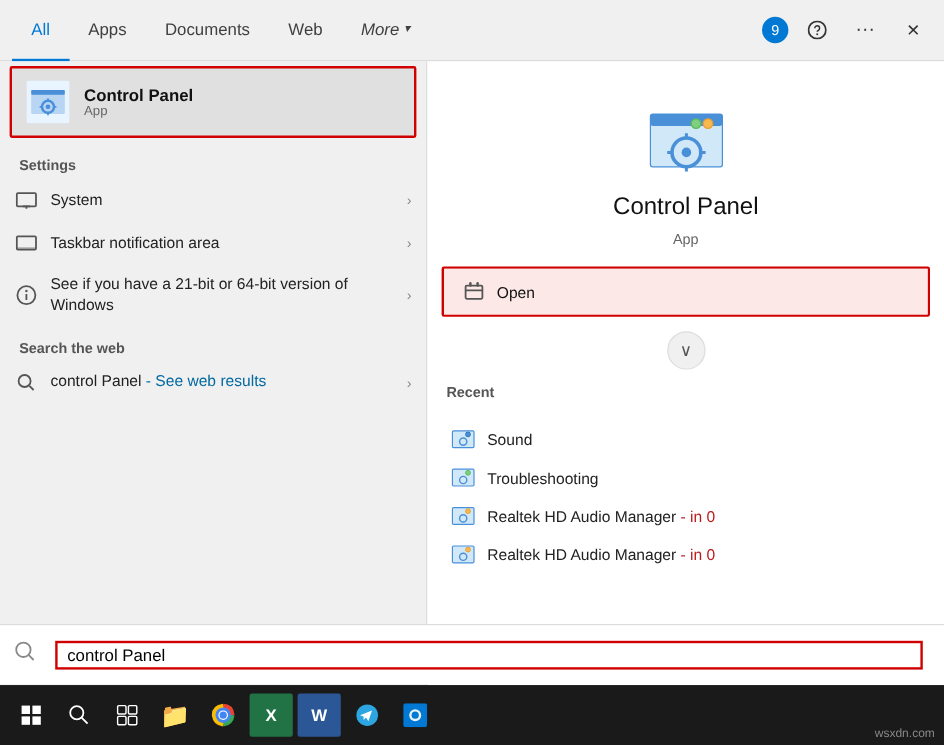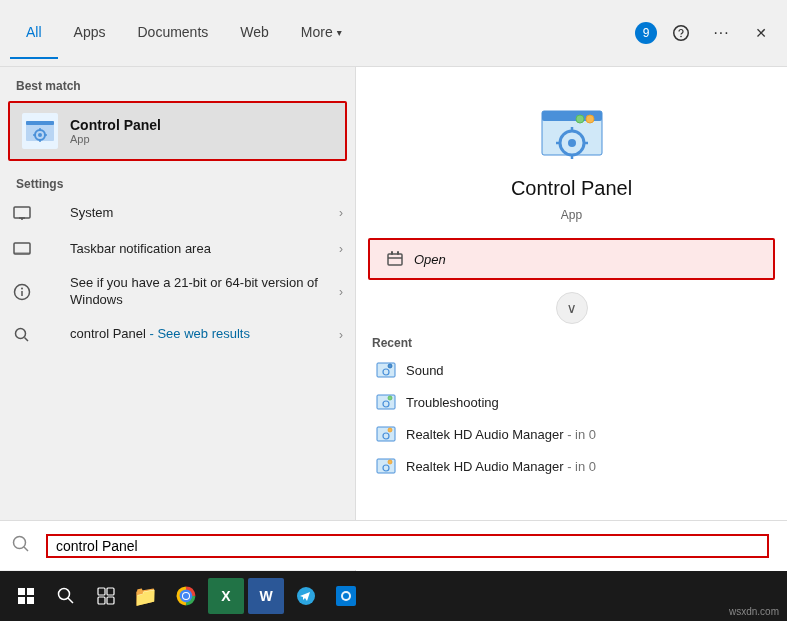--- a/index.html
+++ b/index.html
@@ -24,41 +24,42 @@
       flex-direction: column;
     }
 
     
     .tab-bar {
       display: flex;
       align-items: center;
       background: #f0f0f0;
       border-bottom: 1px solid #ddd;
       padding: 0 10px;
-      height: 67px;
+      height: 51px;
       flex-shrink: 0;
     }
     .tab-item {
       padding: 0 16px;
       height: 51px;
       display: flex;
       align-items: center;
       font-size: 14px;
       color: #404040;
       cursor: pointer;
       border-bottom: 2px solid transparent;
     }
     .tab-item.active {
       border-bottom: 2px solid #0078d4;
       color: #0078d4;
     }
     .tab-more {
       display: flex;
       align-items: center;
       gap: 4px;
+      font-style: italic;
     }
     .tab-bar-right {
       margin-left: auto;
       display: flex;
       align-items: center;
       gap: 8px;
     }
     .badge {
       background: #0078d4;
       color: white;
@@ -146,21 +147,20 @@
       justify-content: center;
       flex-shrink: 0;
       color: #555;
       font-size: 16px;
     }
     .list-item-text {
       font-size: 13px;
       color: #222;
       flex: 1;
       line-height: 1.3;
-      margin-left: 28px;
     }
     .list-item-arrow {
       color: #888;
       font-size: 12px;
     }
 
     
     .right-panel {
       flex: 1;
       background: white;
@@ -188,21 +188,20 @@
       font-size: 12px;
       color: #666;
     }
 
     
     .open-btn-container {
       margin: 0 12px 8px;
       border: 2px solid #d00000;
       background: #000000;
       border-radius: 2px;
-      font-style: italic;
     }
     .open-btn {
       display: flex;
       align-items: center;
       padding: 10px 16px;
       gap: 10px;
       cursor: pointer;
       background: #fde8e8;
     }
     .open-btn-icon {
@@ -235,41 +234,41 @@
     }
 
     
     .recent-section {
       padding: 4px 16px;
     }
     .recent-label {
       font-size: 12px;
       color: #555;
       font-weight: 600;
-      margin-bottom: 4px;
+      margin-bottom: 16px;
     }
 
     .recent-item {
       display: flex;
       align-items: center;
       padding: 6px 4px;
       gap: 10px;
       cursor: pointer;
     }
     .recent-item-icon {
       width: 20px;
       height: 20px;
       flex-shrink: 0;
     }
     .recent-item-text {
       font-size: 13px;
       color: #222;
     }
     .dim-text {
-      color: #737373;
+      color: #b91c1c;
     }
 
     
     .taskbar {
       position: absolute;
       bottom: 0;
       left: 0;
       width: 787px;
       height: 50px;
       background: #1a1a1a;
@@ -394,21 +393,20 @@
       </div>
       <div class="tab-bar-btn close-btn">
         <span>✕</span>
       </div>
     </div>
   </div>
 
   <div class="main-content">
 
     <div class="left-panel">
-      <div class="section-label">Best match</div>
 
       <div class="best-match-item">
         <div class="cp-icon-container">
           <svg width="36" height="36" viewBox="0 0 36 36">
             <rect width="36" height="36" fill="#e8f4ff" rx="2"></rect>
             <rect x="4" y="8" width="28" height="20" rx="1" fill="#4a90d9" opacity="0.3"></rect>
             <rect x="4" y="8" width="28" height="4" rx="1" fill="#4a90d9"></rect>
             <circle cx="18" cy="22" r="5" fill="none" stroke="#4a90d9" stroke-width="2"></circle>
             <circle cx="18" cy="22" r="2" fill="#4a90d9"></circle>
             <line x1="18" y1="17" x2="18" y2="15" stroke="#4a90d9" stroke-width="1.5"></line>
@@ -453,20 +451,21 @@
           <svg width="18" height="18" viewBox="0 0 18 18" fill="none">
             <circle cx="9" cy="9" r="7.5" stroke="#555" stroke-width="1.5" fill="none"></circle>
             <line x1="9" y1="8" x2="9" y2="13" stroke="#555" stroke-width="1.5"></line>
             <circle cx="9" cy="5.5" r="1" fill="#555"></circle>
           </svg>
         </div>
         <span class="list-item-text">See if you have a 21-bit or 64-bit version of Windows</span>
         <span class="list-item-arrow">›</span>
       </div>
 
+      <div class="section-label">Search the web</div>
 
       <div class="list-item">
         <div class="list-item-icon">
           <svg width="16" height="16" viewBox="0 0 16 16" fill="none">
             <circle cx="6.5" cy="6.5" r="5" stroke="#555" stroke-width="1.5" fill="none"></circle>
             <line x1="10.5" y1="10.5" x2="14" y2="14" stroke="#555" stroke-width="1.5"></line>
           </svg>
         </div>
         <span class="list-item-text">
           <span style="font-weight:500;">control Panel</span><span style="color:#0369a1;"> - See web results</span>

